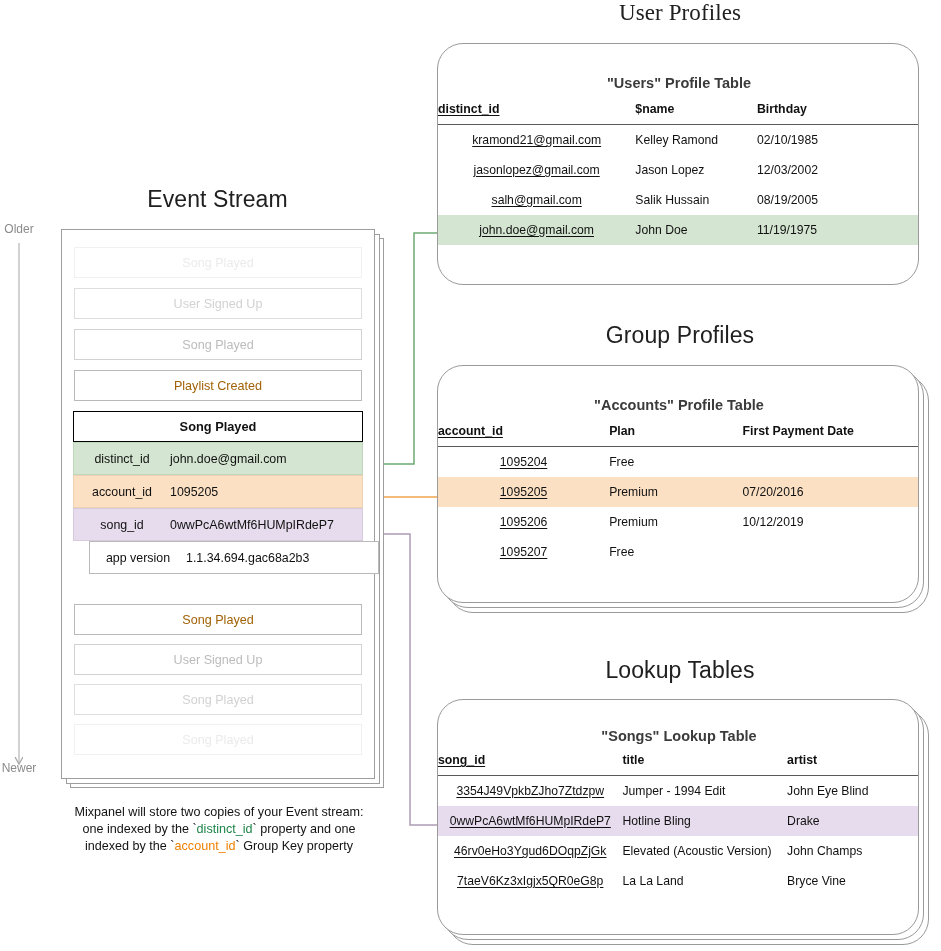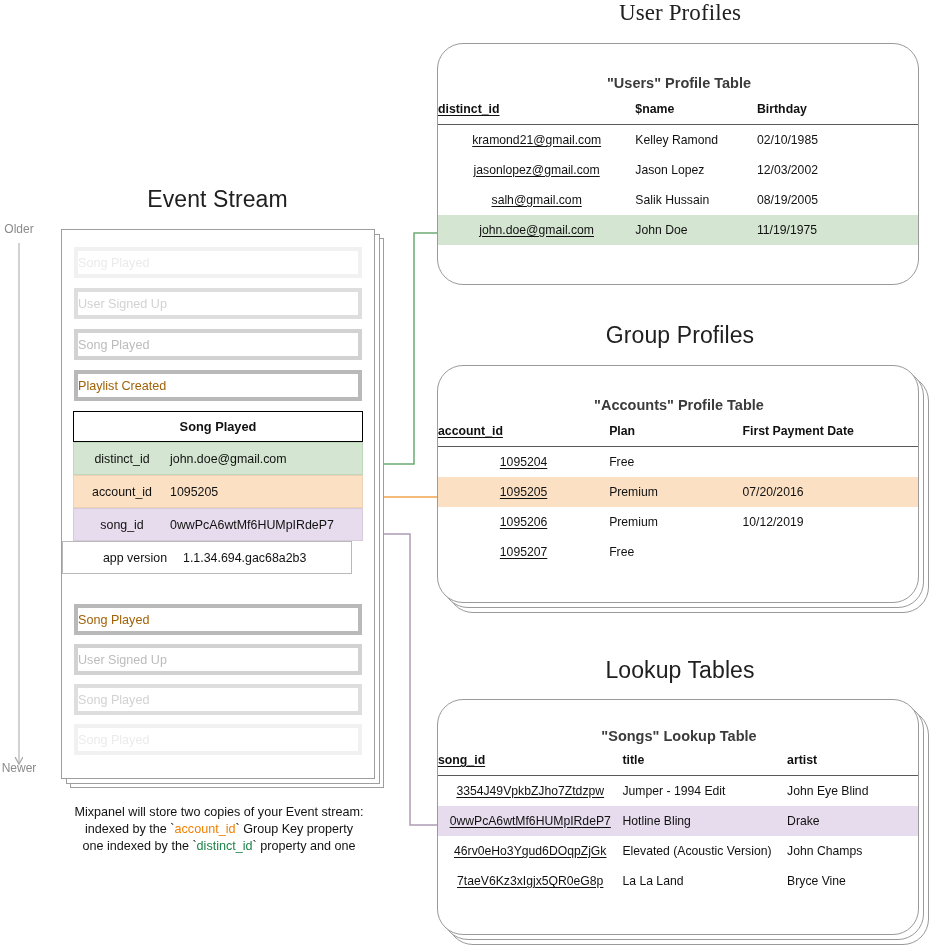--- a/index.html
+++ b/index.html
@@ -103,26 +103,27 @@
   
   .es-stack {
     position: absolute;
     border: 1.5px solid #9e9e9e;
     background: #ffffff;
     box-sizing: border-box;
   }
   .ev-box {
     position: absolute;
     box-sizing: border-box;
-    border: 4px solid #eab308;
+    border: 1px solid #eab308;
     background: #ffffff;
     font-size: 12.6px;
     color: #a8a8a8;
     display: flex;
     align-items: center;
+    justify-content: center;
   }
   .ev-box.f0 { color: #ebebeb; border-color: #f1f1f1; }
   .ev-box.f1 { color: #d2d2d2; border-color: #dedede; }
   .ev-box.f2 { color: #bcbcbc; border-color: #d2d2d2; }
   .ev-box.f3 { color: #a16207; border-color: #b9b9b9; }
 
   .ev-focus-head {
     position: absolute;
     box-sizing: border-box;
     border: 1.6px solid #000000;
@@ -242,42 +243,42 @@
     <span class="v">john.doe@gmail.com</span>
   </div>
   <div class="ev-prop orange" style="left:73px; top:475px; width:290px; height:33px;">
     <span class="k">account_id</span>
     <span class="v">1095205</span>
   </div>
   <div class="ev-prop purple" style="left:73px; top:508px; width:290px; height:33px;">
     <span class="k">song_id</span>
     <span class="v">0wwPcA6wtMf6HUMpIRdeP7</span>
   </div>
-  <div class="ev-prop plain" style="left:62px; top:541px; width:290px; height:33px;padding-left:24px;">
+  <div class="ev-prop plain" style="left:89px; top:541px; width:290px; height:33px;">
     <span class="k">app version</span>
     <span class="v">1.1.34.694.gac68a2b3</span>
   </div>
 
   <div class="ev-box f3" style="left:74px; top:604px; width:288px; height:31px;">
     <span>Song Played</span>
   </div>
   <div class="ev-box f2" style="left:74px; top:644px; width:288px; height:31px;">
     <span>User Signed Up</span>
   </div>
   <div class="ev-box f1" style="left:74px; top:684px; width:288px; height:31px;">
     <span>Song Played</span>
   </div>
   <div class="ev-box f0" style="left:74px; top:724px; width:288px; height:31px;">
     <span>Song Played</span>
   </div>
 
   <div class="caption" style="left:34px; top:804px; width:370px;">
     <div>Mixpanel will store two copies of your Event stream:</div>
+    <div><span>one indexed by the `</span><span class="tok-green">distinct_id</span><span>` property and one</span></div>
     <div><span>indexed by the `</span><span class="tok-orange">account_id</span><span>` Group Key property</span></div>
-    <div><span>one indexed by the `</span><span class="tok-green">distinct_id</span><span>` property and one</span></div>
   </div>
 
   <div class="section-title abs" style="left:445px; top:0px; width:470px;font-family:Liberation Serif, serif;">User Profiles</div>
 
   <div class="card-face" style="left:437px; top:43px; width:482px; height:242px;">
     <div class="card-title abs" style="left:0; top:31px; width:482px;">"Users" Profile Table</div>
 
     <table class="tbl" style="top:58px;">
       <colgroup>
           <col style="width:198px">

